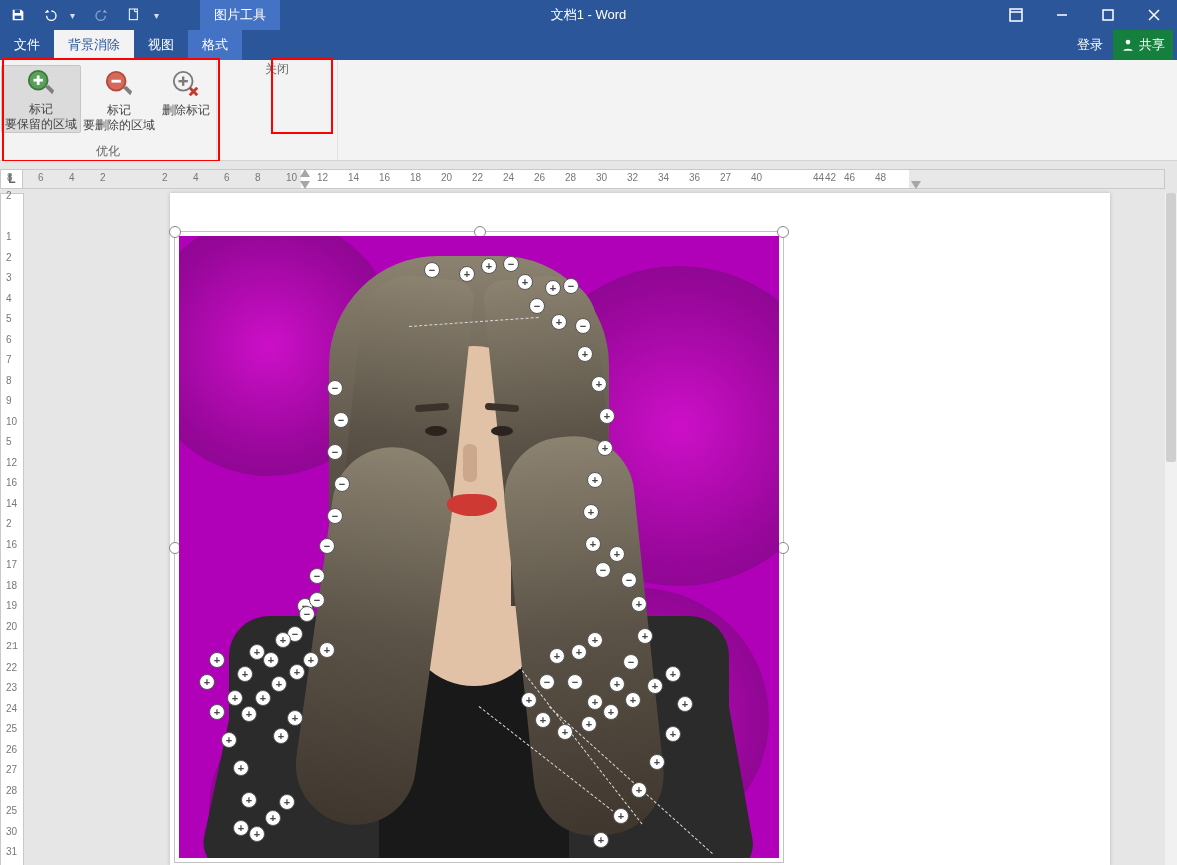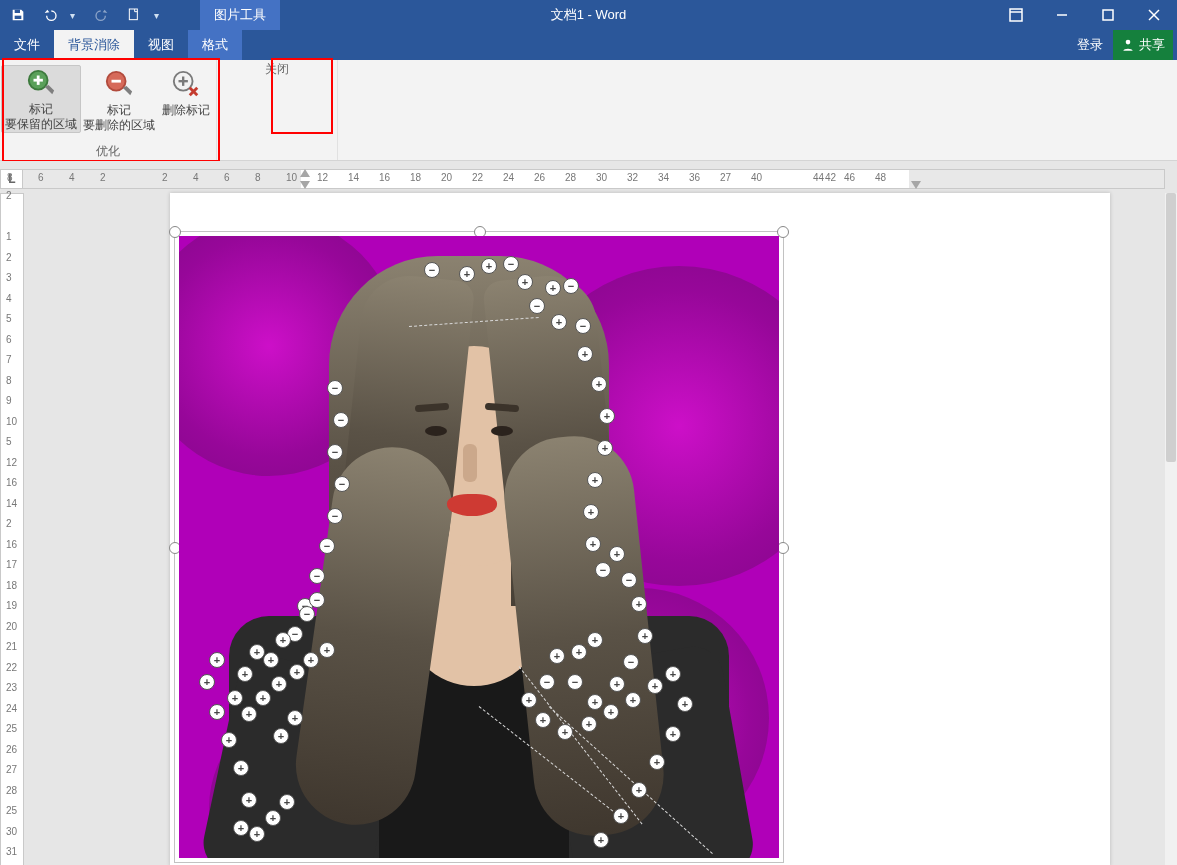--- a/index.html
+++ b/index.html
@@ -244,21 +244,21 @@
       <span class="tick" style="top: 242px;">5</span>
       <span class="tick" style="top: 262.5px;">12</span>
       <span class="tick" style="top: 283px;">16</span>
       <span class="tick" style="top: 303.5px;">14</span>
       <span class="tick" style="top: 324px;">2</span>
       <span class="tick" style="top: 344.5px;">16</span>
       <span class="tick" style="top: 365px;">17</span>
       <span class="tick" style="top: 385.5px;">18</span>
       <span class="tick" style="top: 406px;">19</span>
       <span class="tick" style="top: 426.5px;">20</span>
-      <span class="tick" style="top: 447px;">21</span>
+      <span class="tick" style="top: 447px; font-family: Liberation Mono, monospace;">21</span>
       <span class="tick" style="top: 467.5px;">22</span>
       <span class="tick" style="top: 488px;">23</span>
       <span class="tick" style="top: 508.5px;">24</span>
       <span class="tick" style="top: 529px;">25</span>
       <span class="tick" style="top: 549.5px;">26</span>
       <span class="tick" style="top: 570px;">27</span>
       <span class="tick" style="top: 590.5px;">28</span>
       <span class="tick" style="top: 611px;">25</span>
       <span class="tick" style="top: 631.5px;">30</span>
       <span class="tick" style="top: 652px;">31</span>

